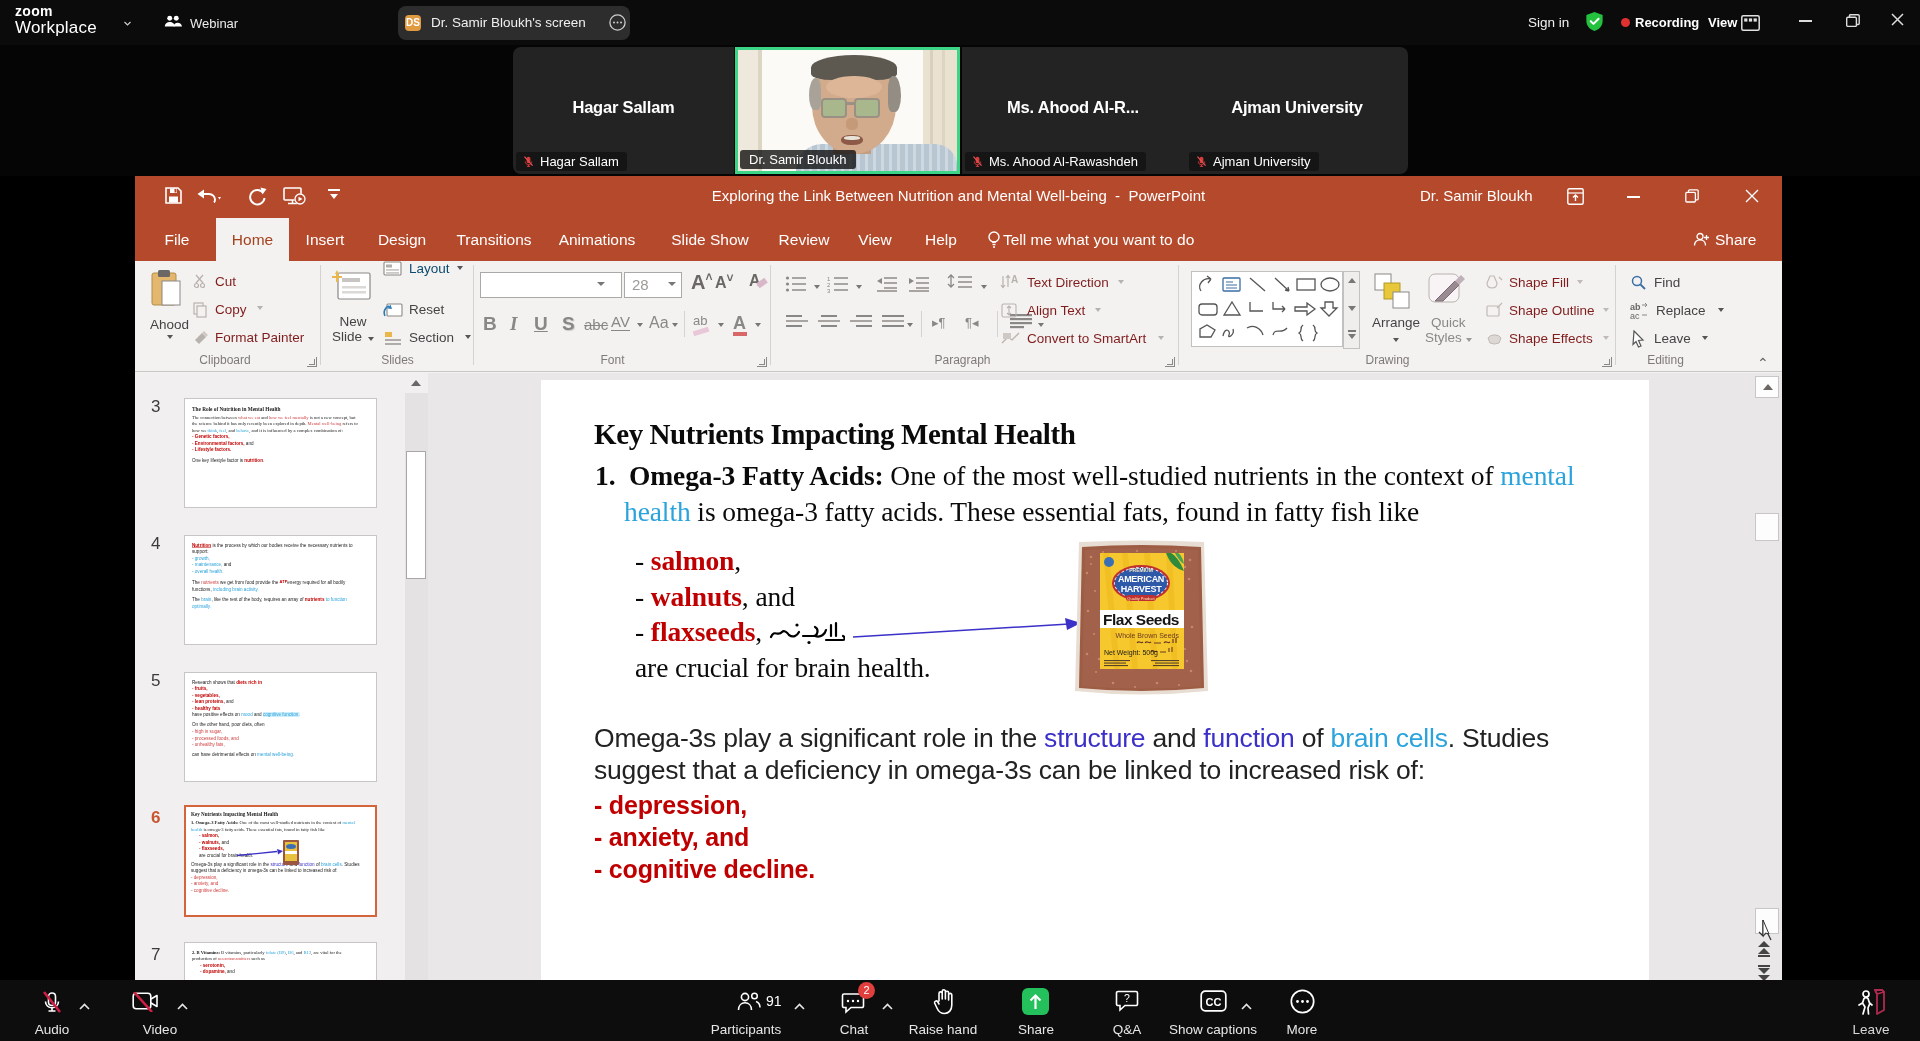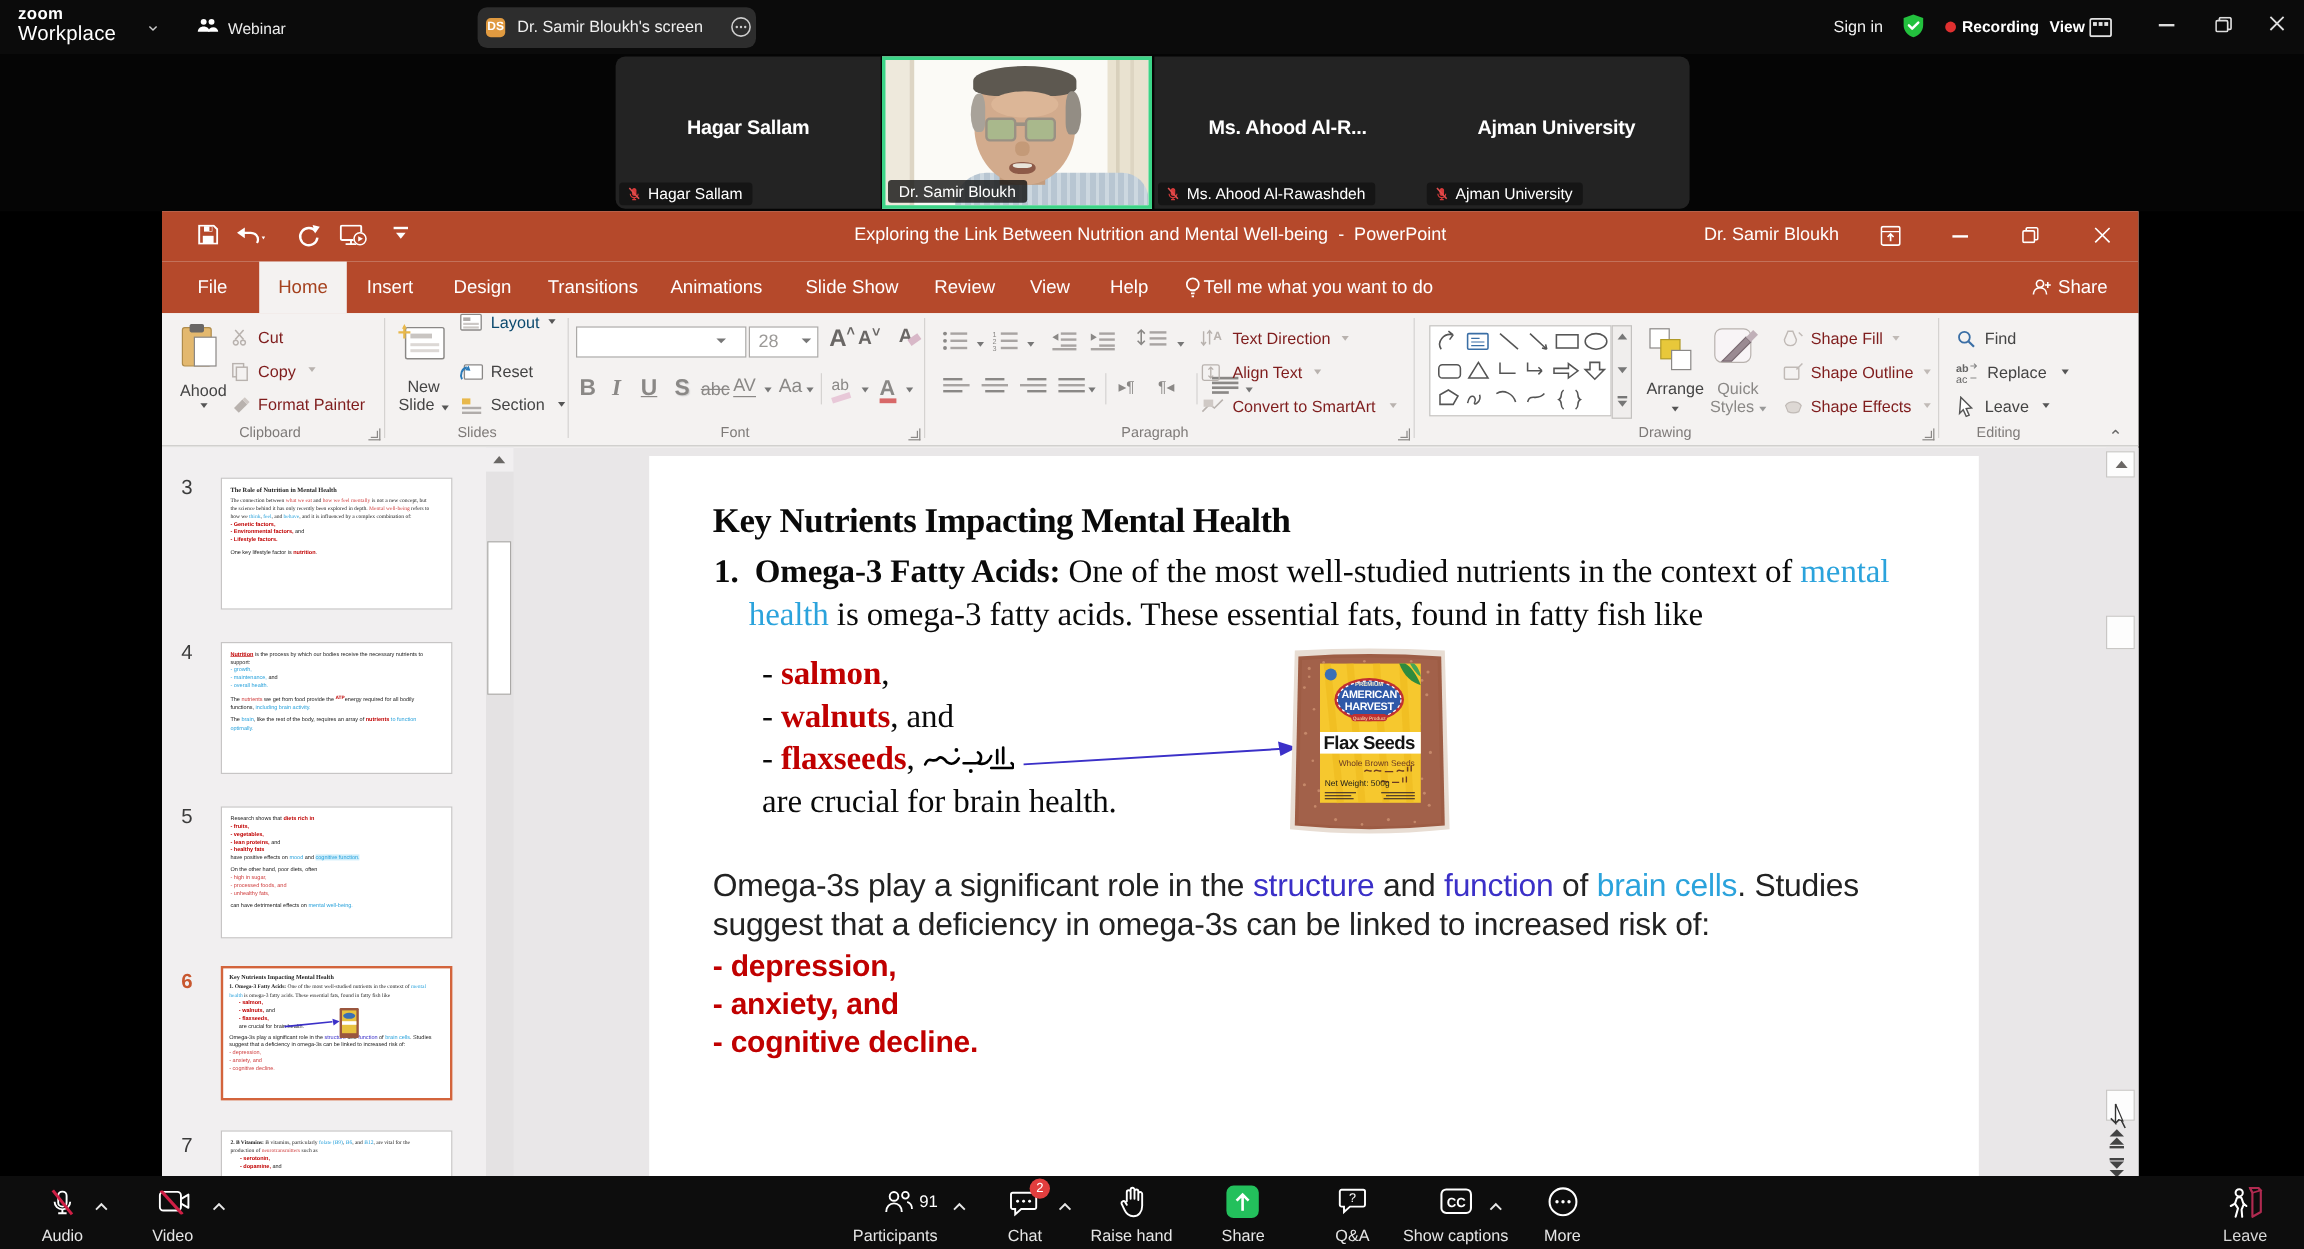--- a/index.html
+++ b/index.html
@@ -712,21 +712,21 @@
     <div class="blabel" style="left:52px;">Audio</div>
 
     <svg class="bico" style="left:132px;top:12px;" width="27" height="20" viewBox="0 0 27 20">
         <rect x="1.2" y="1.2" width="17.6" height="15.6" rx="3" fill="none" stroke="#fff" stroke-width="1.6"></rect>
         <path d="M19 7 L25 3.5 V14.5 L19 11" fill="none" stroke="#fff" stroke-width="1.6" stroke-linejoin="round"></path>
         <path d="M2 0 L20 20" stroke="#cf1f45" stroke-width="2.6"></path>
       </svg>
     <div class="bico" style="left:176px;top:17px;"><svg width="13" height="9" viewBox="0 0 13 9">
           <path d="M2 7 L6.5 2.5 L11 7" stroke="#e6e6e6" stroke-width="1.6" fill="none"></path>
         </svg></div>
-    <div class="blabel" style="left:144px;text-align:right;">Video</div>
+    <div class="blabel" style="left:160px;text-align:right;">Video</div>
 
     <svg class="bico" style="left:736px;top:10px;" width="26" height="24" viewBox="0 0 26 24">
         <circle cx="9" cy="7" r="3.6" fill="none" stroke="#fff" stroke-width="1.6"></circle>
         <path d="M2.5 20 C2.5 15.5 5.4 12.8 9 12.8 C12.6 12.8 15.5 15.5 15.5 20" fill="none" stroke="#fff" stroke-width="1.6"></path>
         <circle cx="18.5" cy="6" r="2.8" fill="none" stroke="#fff" stroke-width="1.5"></circle>
         <path d="M20 11.5 C22.5 12.3 24 14.5 24 17.5" fill="none" stroke="#fff" stroke-width="1.5"></path>
       </svg>
     <div class="bico" style="left:766px;top:13px;font-size:14px;color:#fff;">91</div>
     <div class="bico" style="left:793px;top:17px;"><svg width="13" height="9" viewBox="0 0 13 9">
           <path d="M2 7 L6.5 2.5 L11 7" stroke="#e6e6e6" stroke-width="1.6" fill="none"></path>

